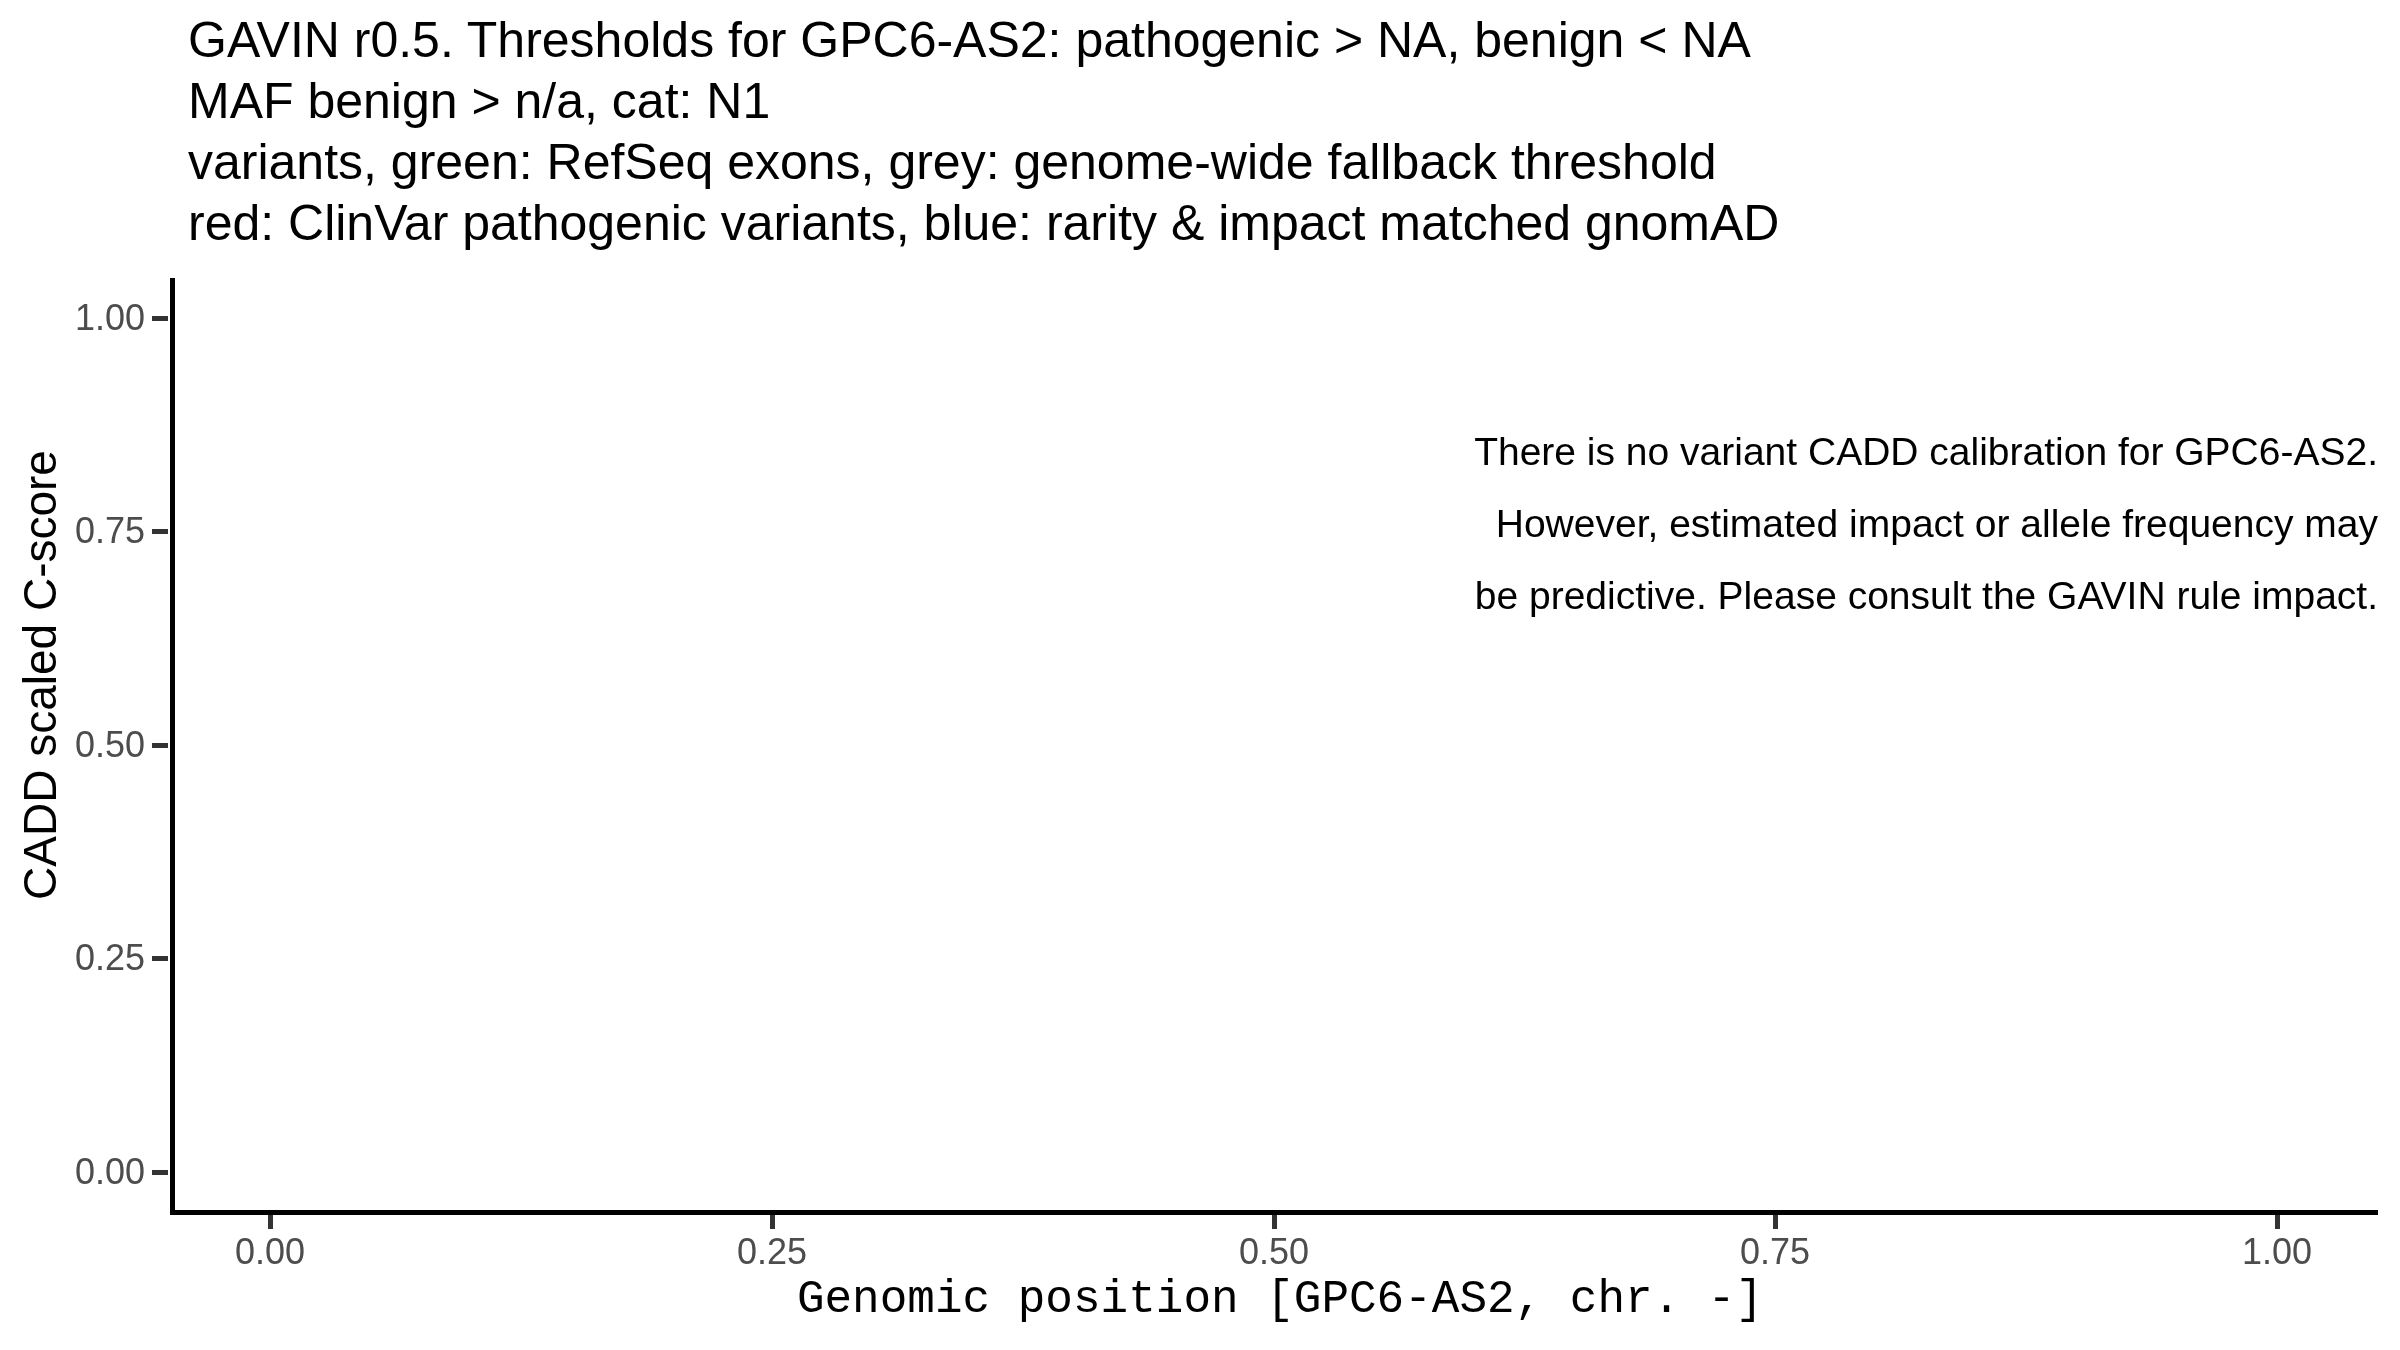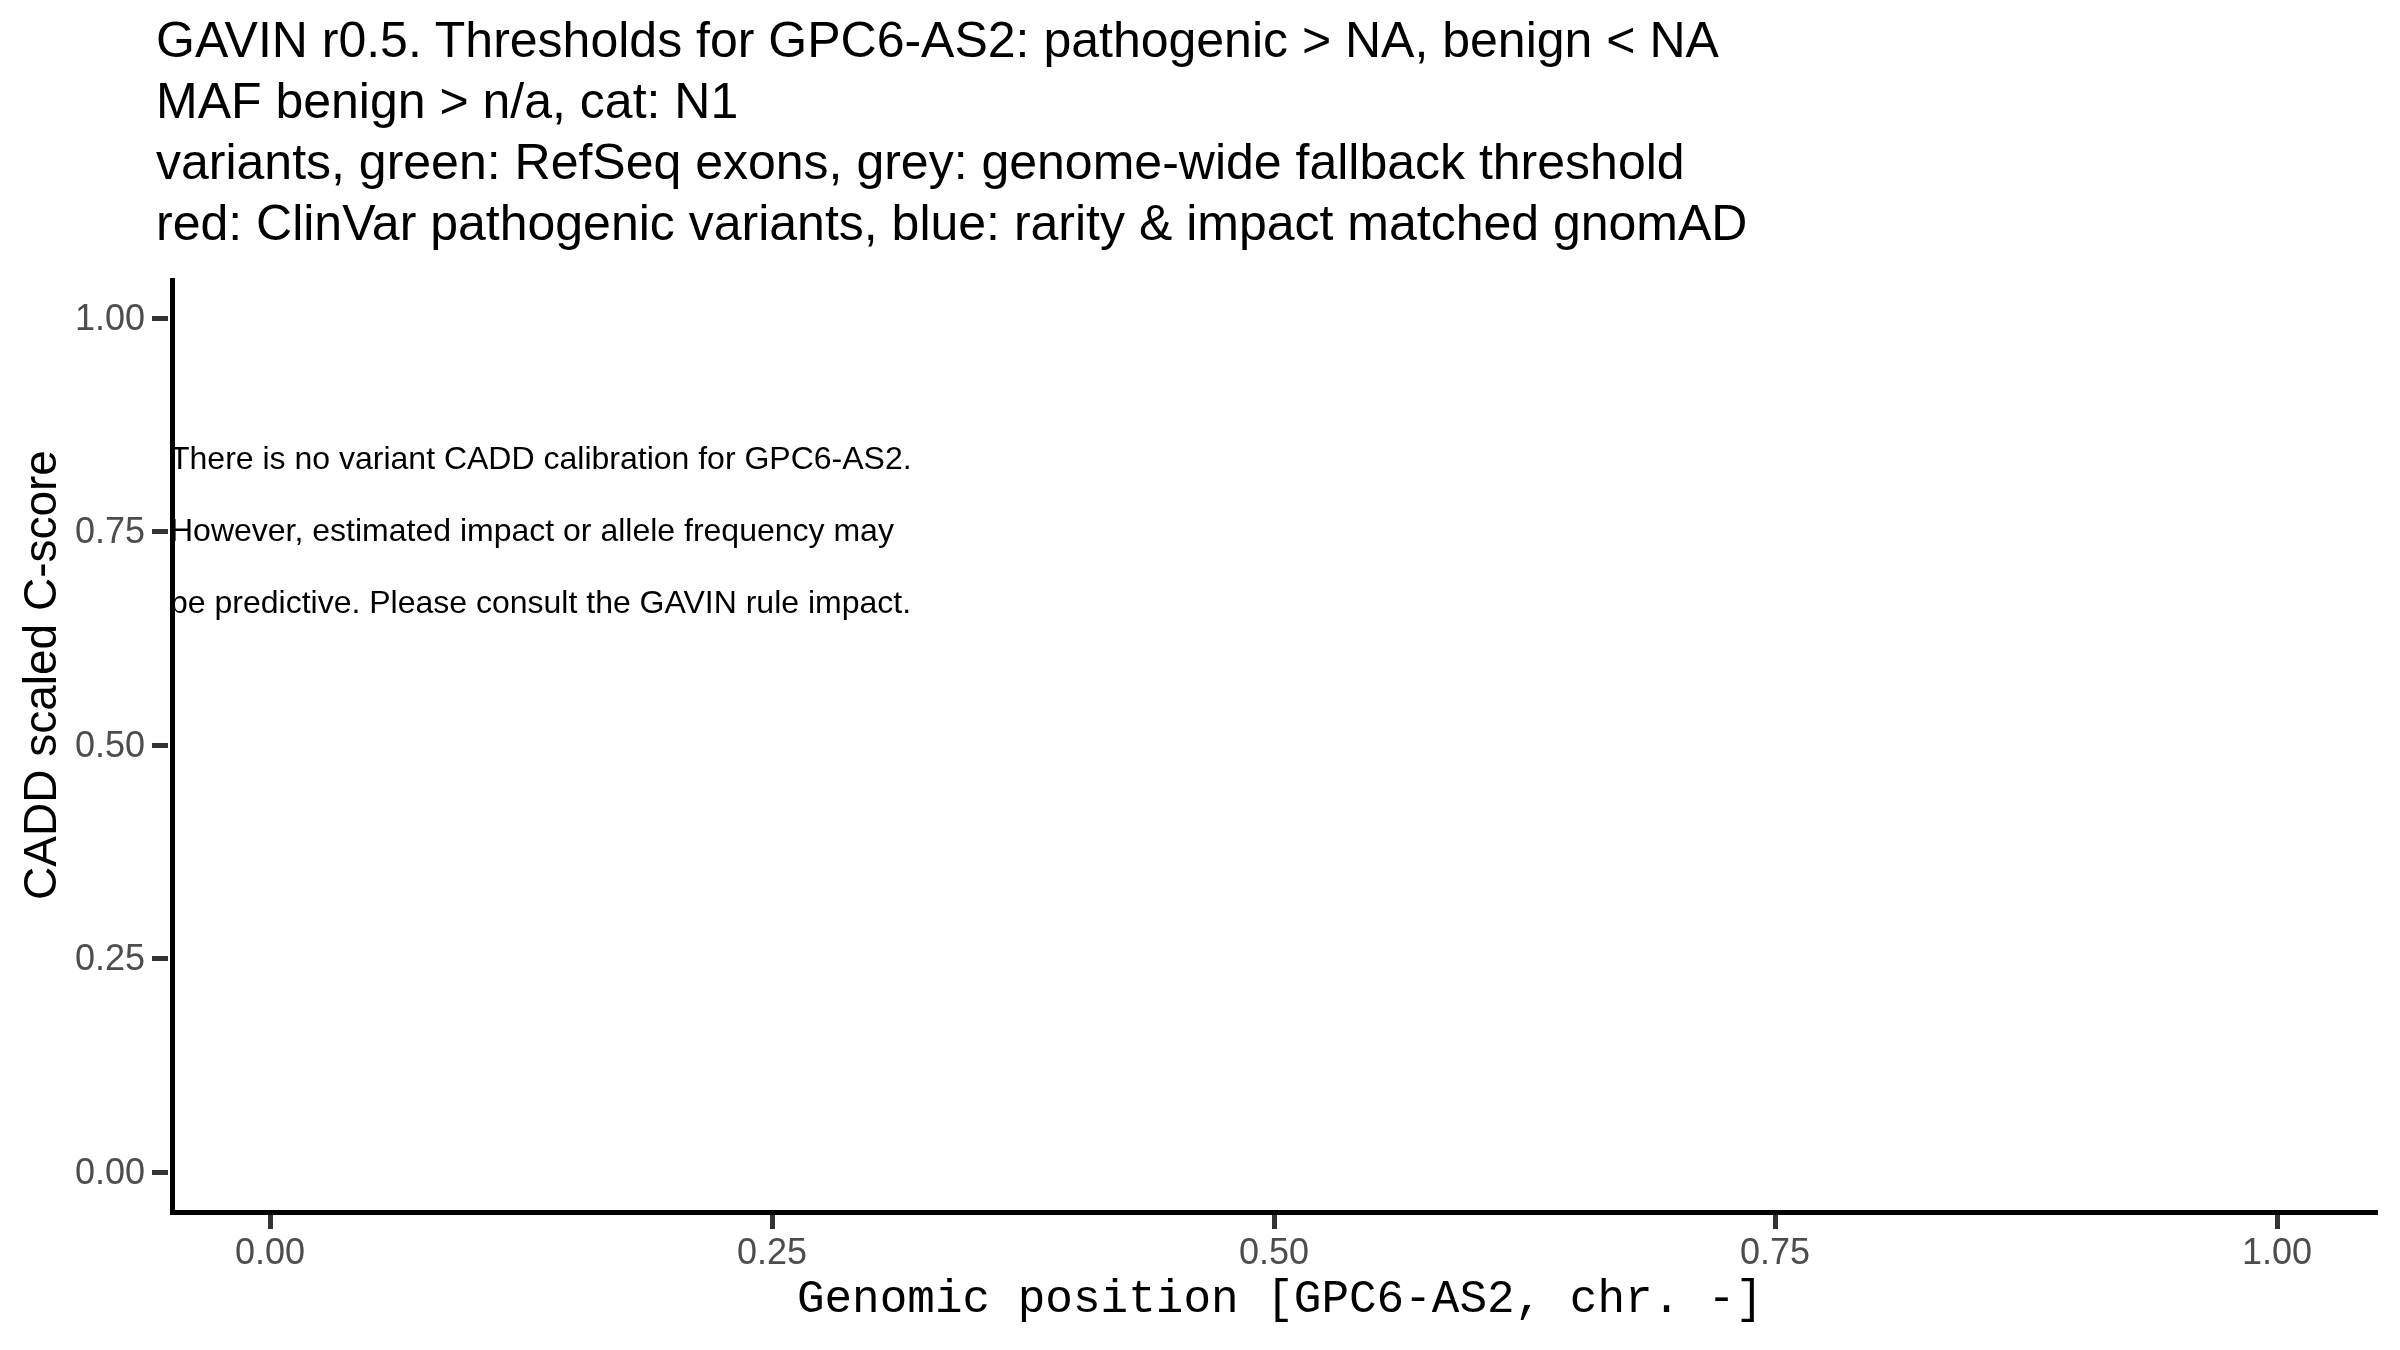--- a/index.html
+++ b/index.html
@@ -16,21 +16,21 @@
     color: #000000;
   }
   .figure {
     position: absolute;
     inset: 0;
     background: #ffffff;
   }
   
   .plot-title {
     position: absolute;
-    left: 156px;
+    left: 188px;
     top: 10px;
     font-size: 50px;
     line-height: 61px;
     color: #000000;
     white-space: nowrap;
   }
   
   .axis-line-y {
     position: absolute;
     left: 170px;
@@ -52,24 +52,24 @@
     position: absolute;
     left: 170px;
     top: 278px;
     width: 2208px;
     height: 932px;
   }
   
   .annotation {
     position: absolute;
     left: 0;
-    top: 144px;
+    top: 138px;
     width: 100%;
-    text-align: left;
-    font-size: 32px;
+    text-align: right;
+    font-size: 39px;
     line-height: 72px;
     color: #000000;
   }
   
   .y-tick-mark {
     position: absolute;
     left: -18px;
     width: 16px;
     height: 5px;
     background: #333333;

